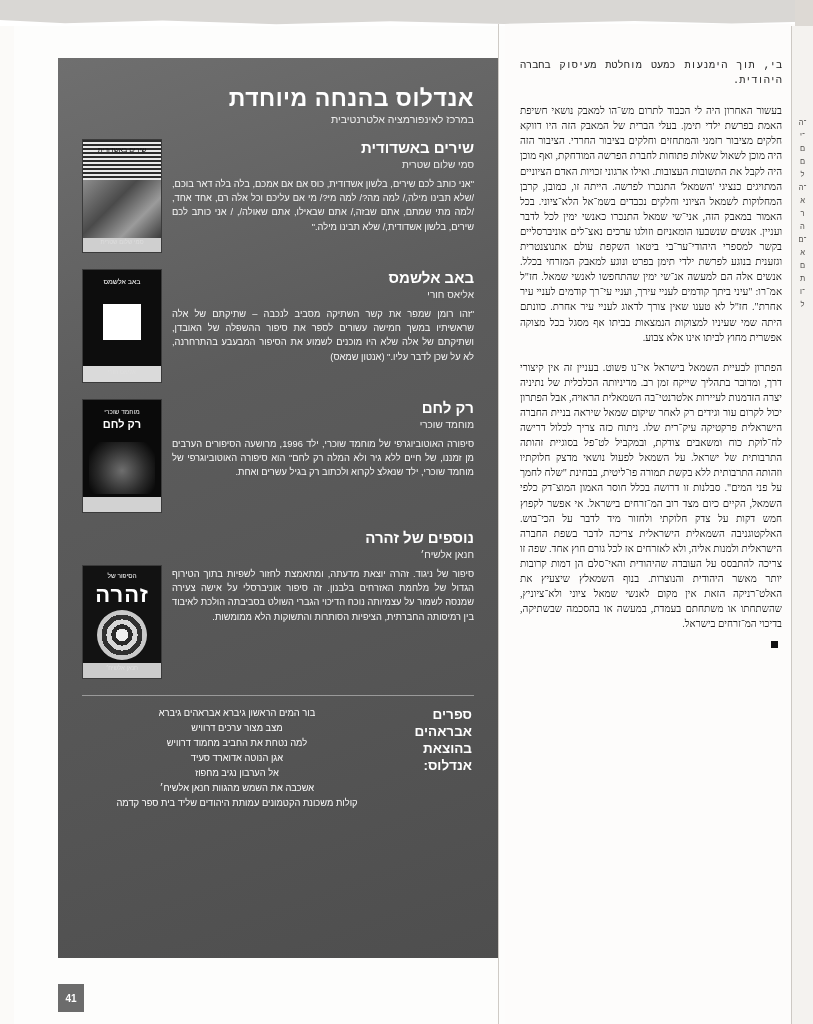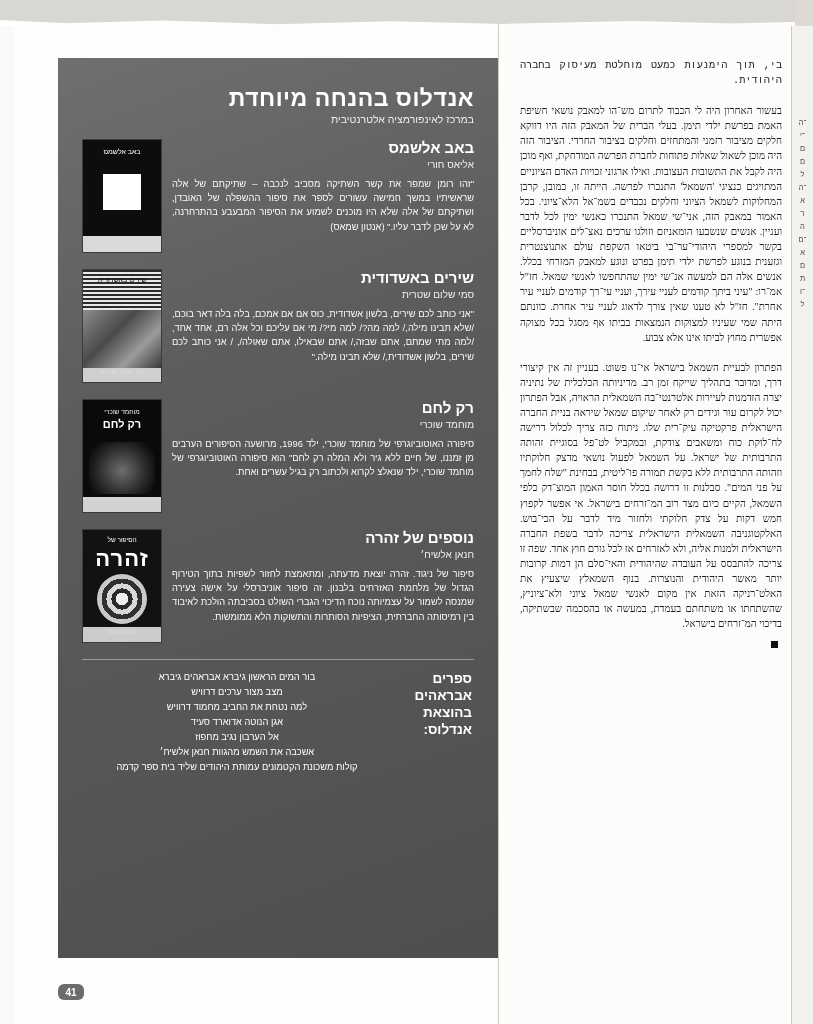--- a/index.html
+++ b/index.html
@@ -197,21 +197,21 @@
   .cover-3 .band {
     position: absolute; bottom: 0; left: 0; right: 0; height: 15px;
     background: #d2d2d2;
   }
   .cover-3 .cv-title { font-size: 11px; font-weight: bold; top: 20px; }
   .cover-3 .cv-author2 {
     position: absolute; top: 8px; left: 0; right: 0;
     text-align: center; font-size: 6.5px; color: #eee;
   }
   
-  .cover-4 { background: #121212; }
+  .cover-4 { background: #121212; margin-top: 36px; }
   .cover-4 .target {
     position: absolute;
     left: 14px; top: 44px;
     width: 50px; height: 50px;
     border-radius: 50%;
     background:
       radial-gradient(circle, #efefef 0 18%, #2a2a2a 18% 30%, #d8d8d8 30% 44%, #303030 44% 58%, #c9c9c9 58% 72%, #242424 72% 100%);
   }
   .cover-4 .bigword {
     position: absolute;
@@ -286,29 +286,28 @@
     background: #111;
     vertical-align: 0;
     margin-right: 4px;
   }
   
   .folio {
     position: absolute;
     left: 58px;
     top: 984px;
     width: 26px;
-    height: 16px;
+    height: 28px;
     background: #6c6c6c;
     color: #fff;
     font-size: 10px;
     font-weight: bold;
     display: flex;
     align-items: center;
     justify-content: center;
-    border-radius: 6px;
   }
 </style>
 </head>
 <body>
 
 <div class="scan">
   <div class="page-white"></div>
   <div class="scan-edge-top"></div>
   <div class="scan-edge-right"></div>
   <div class="gutter"></div>
@@ -332,43 +331,43 @@
     <span>ל</span>
   </div>
 </div>
 
 <div class="panel">
   <div class="panel-title">אנדלוס בהנחה מיוחדת</div>
   <div class="panel-subtitle">במרכז לאינפורמציה אלטרנטיבית</div>
 
   <div class="entry">
     <div class="entry-text">
+      <div class="entry-title">שירים באשדודית</div>
+      <div class="entry-author">סמי שלום שטרית</div>
+      <p class="entry-body">"אני כותב לכם שירים, בלשון אשדודית, כוס אם אם אמכם, בלה בלה דאר בוכם, /שלא תבינו מילה,/ למה מה?/ למה מי?/ מי אם עליכם וכל אלה רם, אחד אחד, /למה מתי שמתם, אתם שבזה,/ אתם שבאילו, אתם שאולה/, / אני כותב לכם שירים, בלשון אשדודית,/ שלא תבינו מילה."</p>
+    </div>
+    <div class="cover cover-2">
+      <div class="cv-title">שירים באשדודית</div>
+      <div class="photo"></div>
+      <div class="band"></div>
+      <div class="cv-author">סמי שלום שטרית</div>
+    </div>
+  </div>
+
+  <div class="entry">
+    <div class="entry-text">
       <div class="entry-title">באב אלשמס</div>
       <div class="entry-author">אליאס חורי</div>
       <p class="entry-body">"זהו רומן שמפר את קשר השתיקה מסביב לנכבה – שתיקתם של אלה שראשיתיו במשך חמישה עשורים לספר את סיפור ההשפלה של האובדן, ושתיקתם של אלה שלא היו מוכנים לשמוע את הסיפור המבעבע בהתרחרנה, לא על שכן לדבר עליו." (אנטון שמאס)</p>
     </div>
     <div class="cover cover-1">
       <div class="cv-title">באב אלשמס</div>
       <div class="blk"></div>
       <div class="band"></div>
       <div class="cv-author">אליאס חורי</div>
-    </div>
-  </div>
-
-  <div class="entry">
-    <div class="entry-text">
-      <div class="entry-title">שירים באשדודית</div>
-      <div class="entry-author">סמי שלום שטרית</div>
-      <p class="entry-body">"אני כותב לכם שירים, בלשון אשדודית, כוס אם אם אמכם, בלה בלה דאר בוכם, /שלא תבינו מילה,/ למה מה?/ למה מי?/ מי אם עליכם וכל אלה רם, אחד אחד, /למה מתי שמתם, אתם שבזה,/ אתם שבאילו, אתם שאולה/, / אני כותב לכם שירים, בלשון אשדודית,/ שלא תבינו מילה."</p>
-    </div>
-    <div class="cover cover-2">
-      <div class="cv-title">שירים באשדודית</div>
-      <div class="photo"></div>
-      <div class="band"></div>
-      <div class="cv-author">סמי שלום שטרית</div>
     </div>
   </div>
 
   <div class="entry">
     <div class="entry-text">
       <div class="entry-title">רק לחם</div>
       <div class="entry-author">מוחמד שוכרי</div>
       <p class="entry-body">סיפורה האוטוביוגרפי של מוחמד שוכרי, ילד 1996, מרושעה הסיפורים הערבים מן זמננו, של חיים ללא גיר ולא המלה רק לחם" הוא סיפורה האוטוביוגרפי של מוחמד שוכרי, ילד שנאלצ לקרוא ולכתוב רק בגיל עשרים ואחת.</p>
     </div>
     <div class="cover cover-3">

